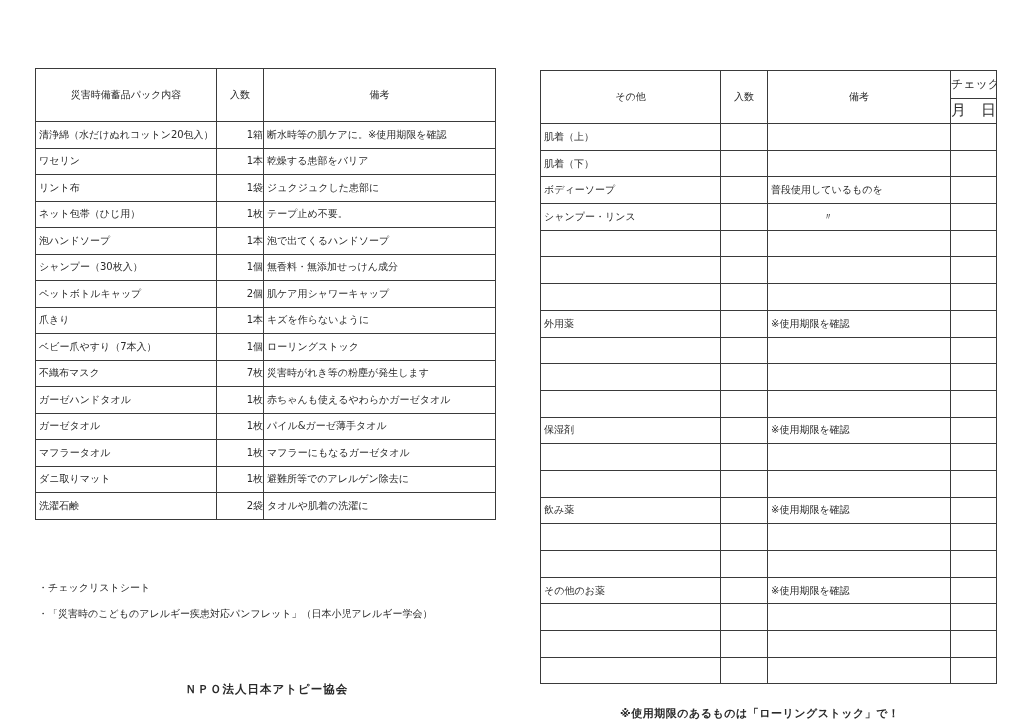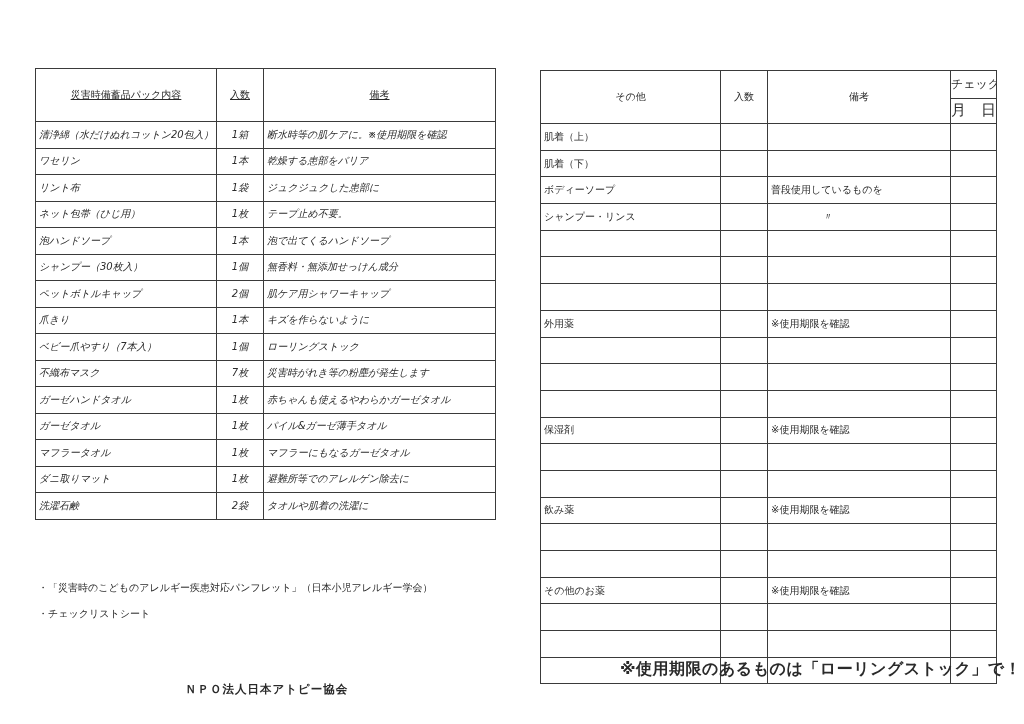--- a/index.html
+++ b/index.html
@@ -3,34 +3,34 @@
 <meta charset="utf-8">
 <style>
   html, body { margin:0; padding:0; }
   body {
     width:1024px; height:724px; background:#ffffff; position:relative; overflow:hidden;
     font-family: "DejaVu Sans", "Liberation Sans", sans-serif; color:#2a2a2a;
   }
   table { border-collapse: collapse; position:absolute; table-layout: fixed; }
   td, th { border:1px solid #3a3a3a; font-size:10px; font-weight:normal; padding:0 0 0 3px; white-space:nowrap; overflow:hidden; }
   #left-table { left:35px; top:68px; width:460px; }
-  #left-table th { height:52px; padding:0;text-decoration:underline; }
-  #left-table td { height:25.5px;font-style:italic; }
-  #left-table td.qty { text-align:center; padding:0; }
+  #left-table th { height:52px; padding:0; }
+  #left-table td { height:25.5px; }
+  #left-table td.qty { text-align:right; padding:0; }
   #right-table { left:540px; top:70px; width:456px; }
   #right-table th { text-align:center; padding:0; }
   #right-table td { height:25.7px; }
   #right-table .hdr-main { height:52px;margin-left:12px; }
   #right-table th.check-top { height:26px; font-size:12px; }
   #right-table th.check-sub { height:24px; text-align:right; padding-right:4px; font-size:15px; }
   .ditto { padding-left:30px !important; }
   .ditto-right { padding-left:55px !important; }
   .notes { position:absolute; left:38px; top:575px; font-size:10px; line-height:26px; }
   .footer-left { position:absolute; left:185px; top:682px; font-size:11.5px; letter-spacing:1px;font-weight:bold; }
-  .footer-right { position:absolute; left:620px; top:659px; font-size:16px; font-weight:bold; letter-spacing:0.5px; }
+  .footer-right { position:absolute; left:620px; top:706px; font-size:11px; font-weight:bold; letter-spacing:0.5px; }
 </style>
 </head>
 <body>
 
 <table id="left-table">
   <colgroup>
       <col style="width:181px">
       <col style="width:47px">
       <col style="width:232px">
     </colgroup>
@@ -114,22 +114,22 @@
       </tr>
       <tr>
         <td>洗濯石鹸</td>
         <td class="qty">2袋</td>
         <td>タオルや肌着の洗濯に</td>
       </tr>
     </tbody>
 </table>
 
 <div class="notes">
+  <div>・チェックリストシート</div>
   <div>・「災害時のこどものアレルギー疾患対応パンフレット」（日本小児アレルギー学会）</div>
-  <div>・チェックリストシート</div>
 </div>
 
 <table id="right-table">
   <colgroup>
       <col style="width:180px">
       <col style="width:47px">
       <col style="width:183px">
       <col style="width:46px">
     </colgroup>
   <thead>

